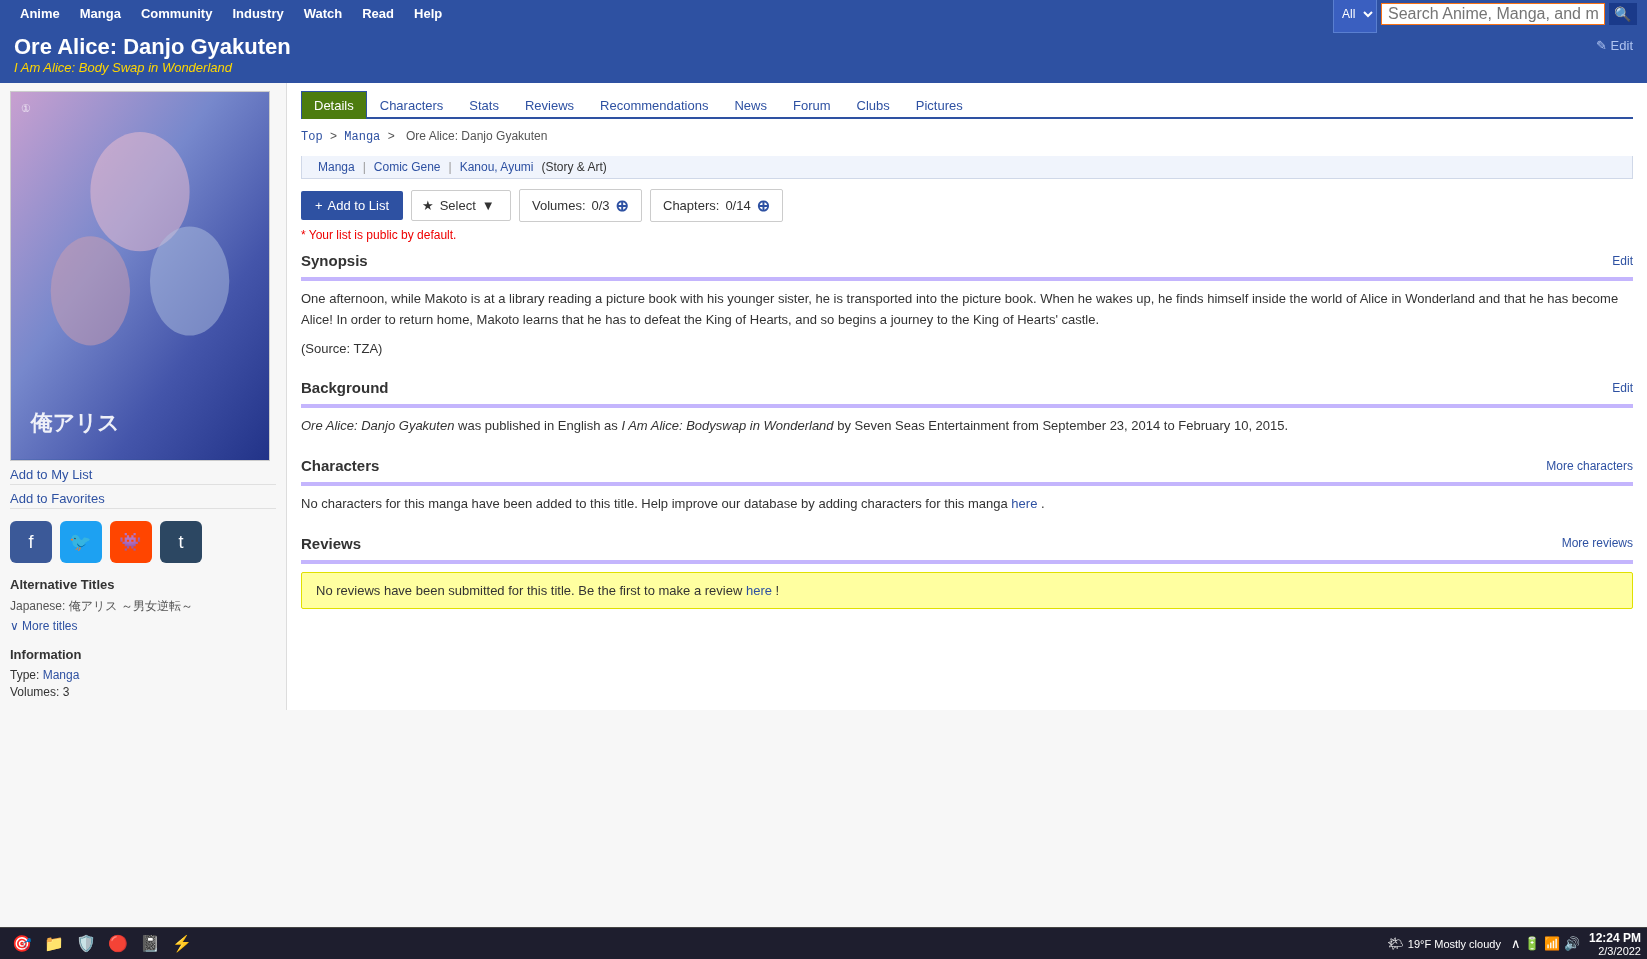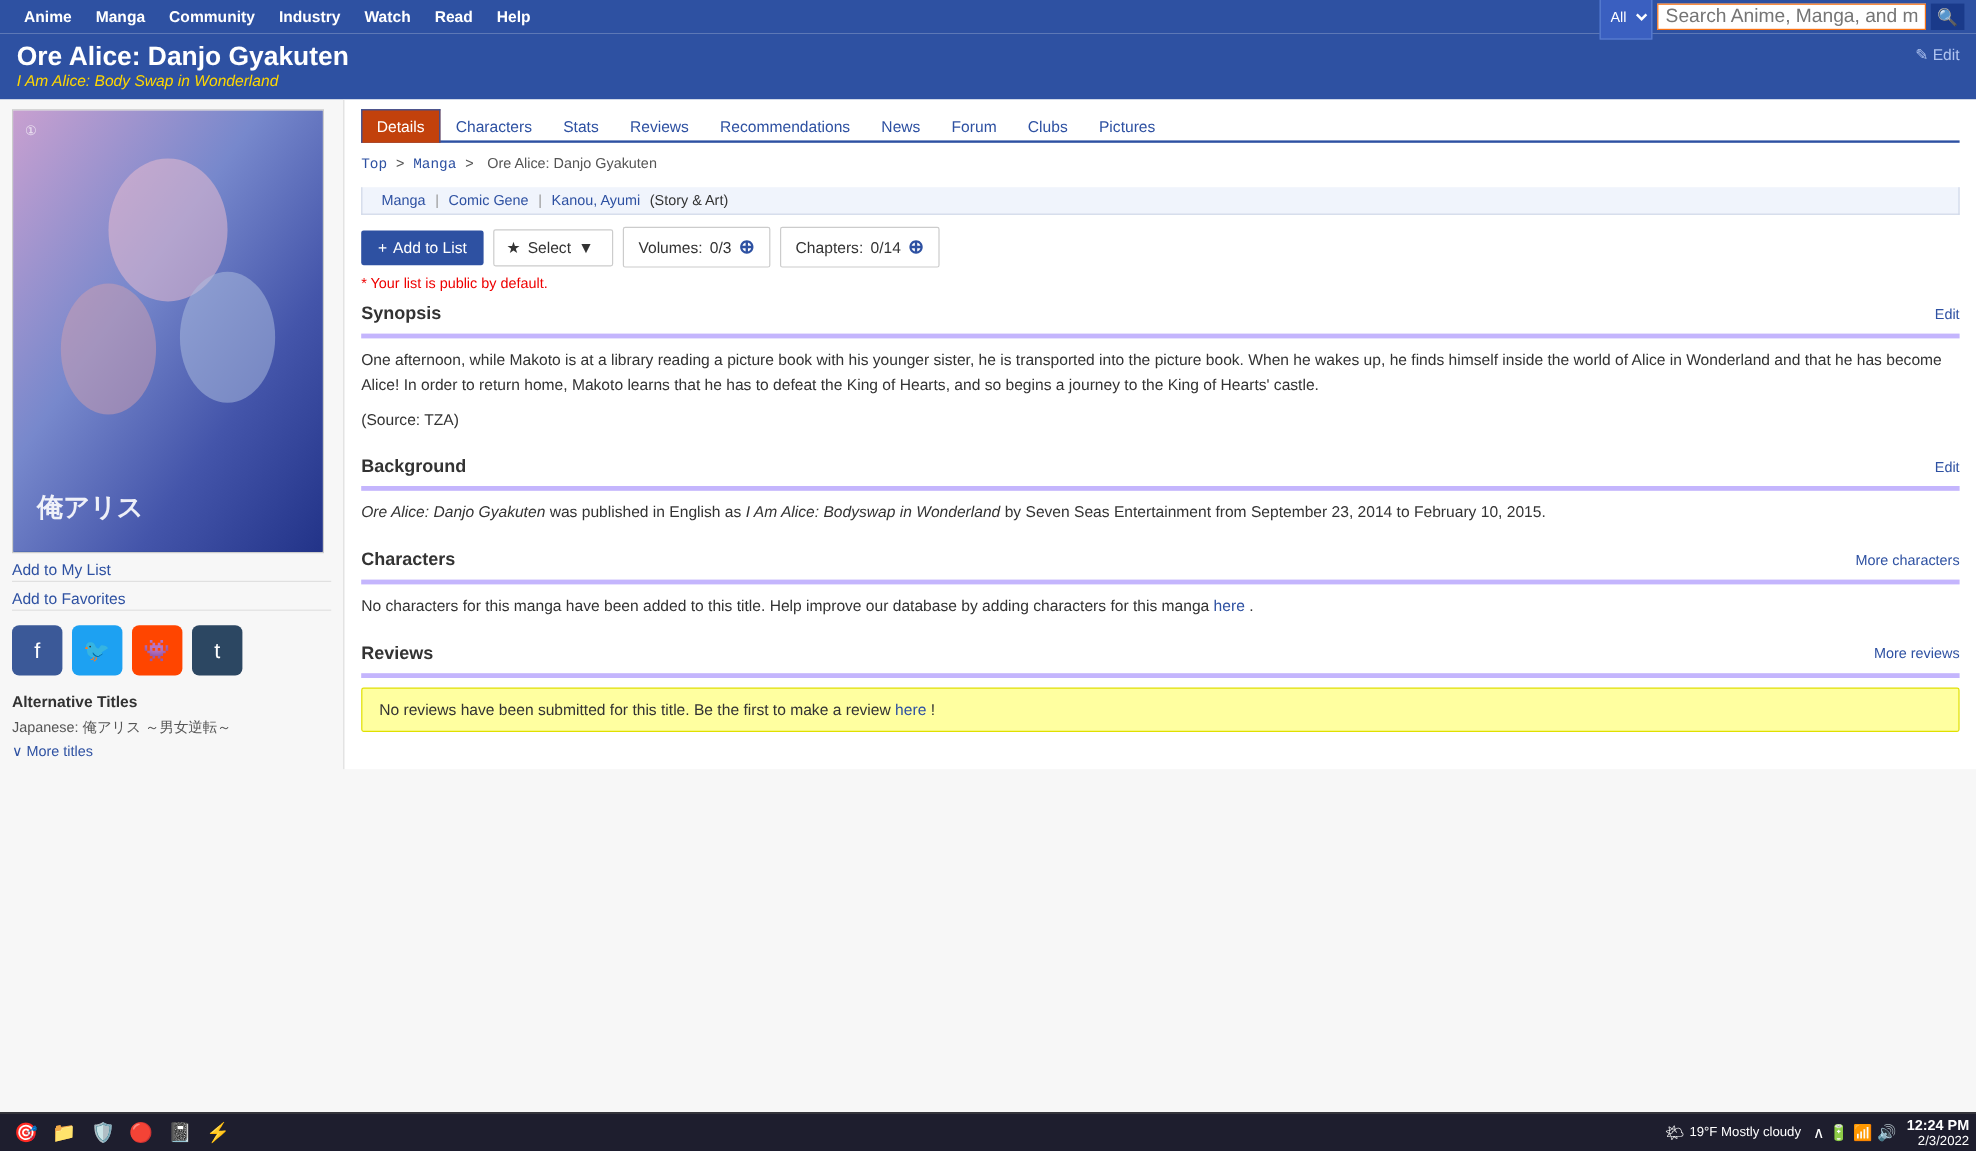--- a/index.html
+++ b/index.html
@@ -163,21 +163,21 @@
       padding: 6px 12px;
       font-size: 13px;
       color: #2e51a2;
       cursor: pointer;
       text-decoration: none;
       border: 1px solid transparent;
       border-bottom: none;
       margin-bottom: -2px;
     }
     .tab.active {
-      background: #c2410c;
+      background: #4d7c0f;
       color: #fff;
       border-color: #2e51a2;
       border-bottom: none;
     }
 
     
     .breadcrumb {
       font-size: 12px;
       color: #555;
       margin-bottom: 12px;
@@ -401,20 +401,32 @@
 
     <div class="alt-titles-section">
       <h3>Alternative Titles</h3>
       <div class="japanese">
         <span>Japanese:</span>
         <span>俺アリス ～男女逆転～</span>
       </div>
       <a class="more-titles-link">∨ More titles</a>
     </div>
 
+    <div class="info-section">
+      <h3>Information</h3>
+      <div class="info-row">
+        <span class="label">Type:</span>
+        <span class="value"> </span>
+        <a style="color:#2e51a2;text-decoration:none;">Manga</a>
+      </div>
+      <div class="info-row">
+        <span class="label">Volumes:</span>
+        <span class="value"> <span>3</span></span>
+      </div>
+    </div>
   </div>
 
   <div id="content-area">
 
     <div id="tabs">
       <a class="tab active">Details</a>
       <a class="tab">Characters</a>
       <a class="tab">Stats</a>
       <a class="tab">Reviews</a>
       <a class="tab">Recommendations</a>

